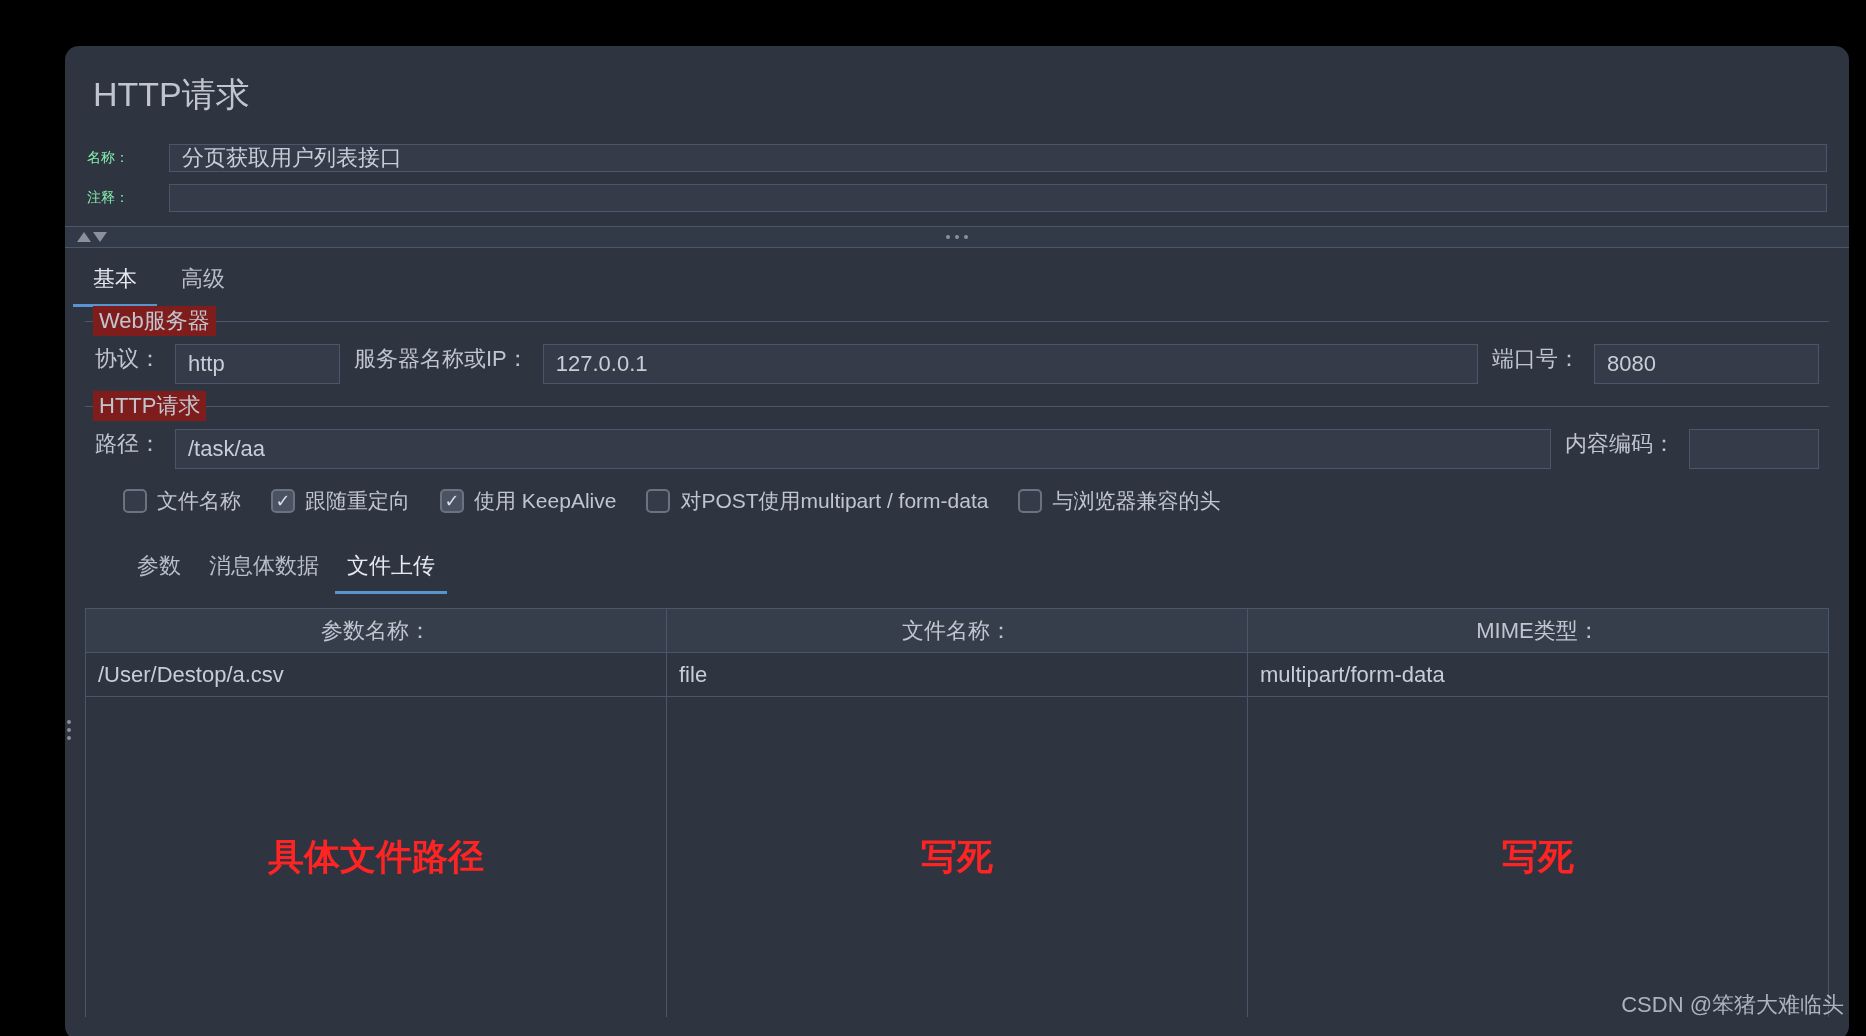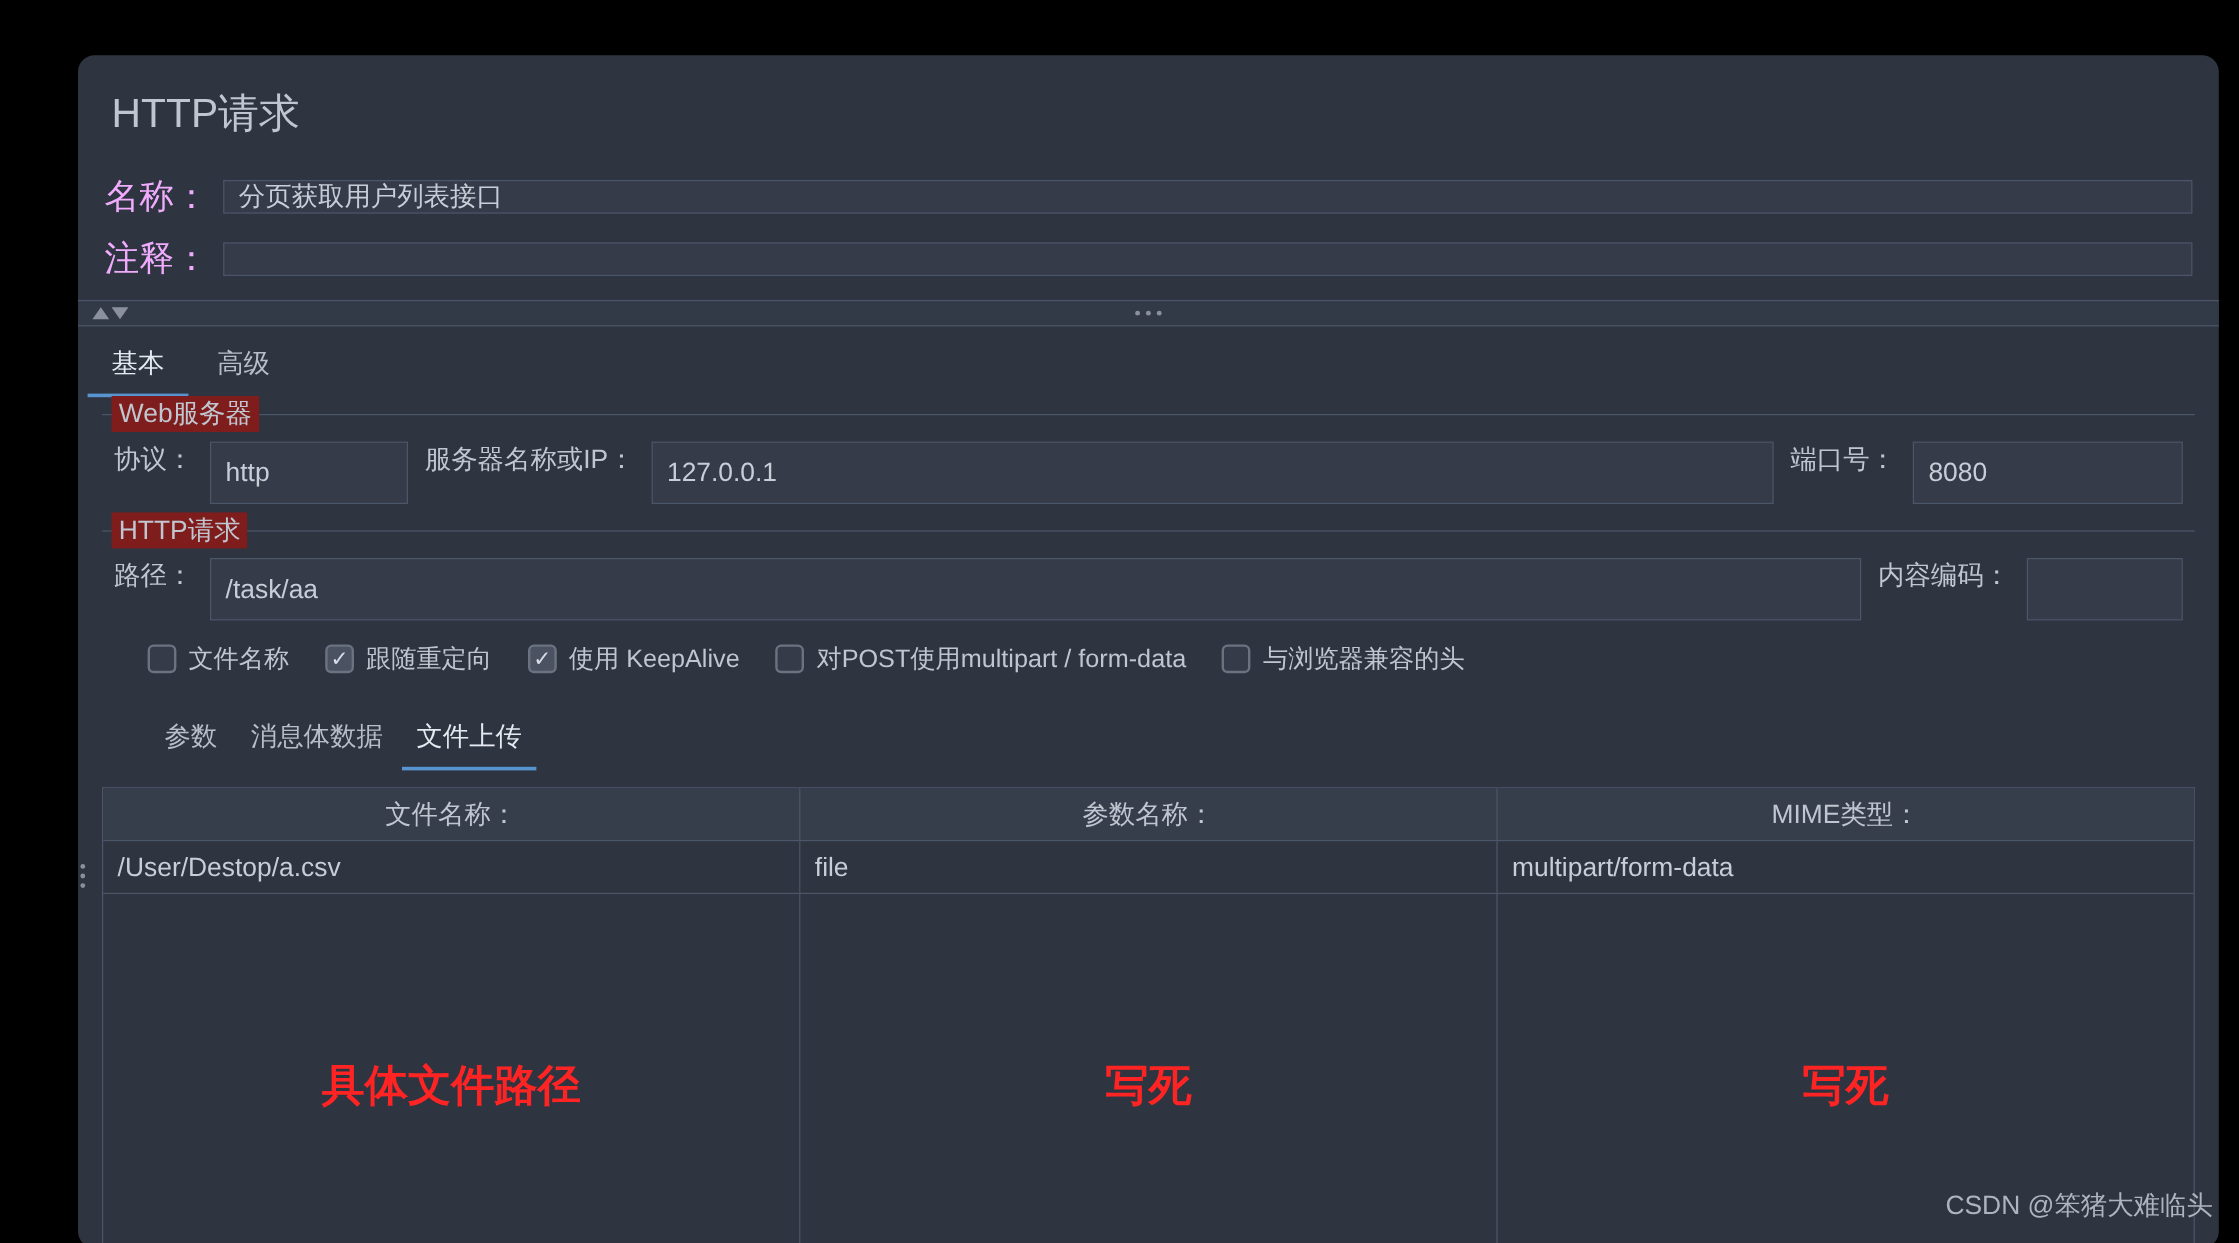--- a/index.html
+++ b/index.html
@@ -33,22 +33,22 @@
       color: #c0c6d0;
       padding: 26px 0 22px 28px;
     }
     .field-row {
       display: flex;
       align-items: center;
       padding: 4px 22px 8px 22px;
       gap: 12px;
     }
     .field-label {
-      color: #f0abfc;
-      font-size: 29px;
+      color: #86efac;
+      font-size: 14px;
       min-width: 70px;
     }
     .field-input {
       flex: 1;
       background: #353b48;
       border: 1px solid #4c566a;
       height: 28px;
       padding: 0 12px;
       color: #c8ced8;
       font-size: 22px;
@@ -127,21 +127,21 @@
       font-size: 22px;
     }
     .row {
       display: flex;
       align-items: flex-start;
       gap: 14px;
     }
     .inp {
       background: #353b48;
       border: 1px solid #4c566a;
-      height: 52px;
+      height: 40px;
       padding: 0 12px;
       color: #c8ced8;
       font-size: 22px;
       display: flex;
       align-items: center;
     }
     .combo {
       display: flex;
       height: 44px;
       border: 1px solid #4c566a;
@@ -375,22 +375,22 @@
 
     <div class="inner-tabs">
       <div class="inner-tab">参数</div>
       <div class="inner-tab">消息体数据</div>
       <div class="inner-tab active">文件上传</div>
     </div>
   </div>
 
   <div class="file-table">
     <div class="ft-head">
+      <div>参数名称：</div>
       <div>文件名称：</div>
-      <div>参数名称：</div>
       <div>MIME类型：</div>
     </div>
     <div class="ft-row">
       <div>/User/Destop/a.csv</div>
       <div>file</div>
       <div>multipart/form-data</div>
     </div>
     <div class="ft-body">
       <div>
         <span class="red-annot">具体文件路径</span>

